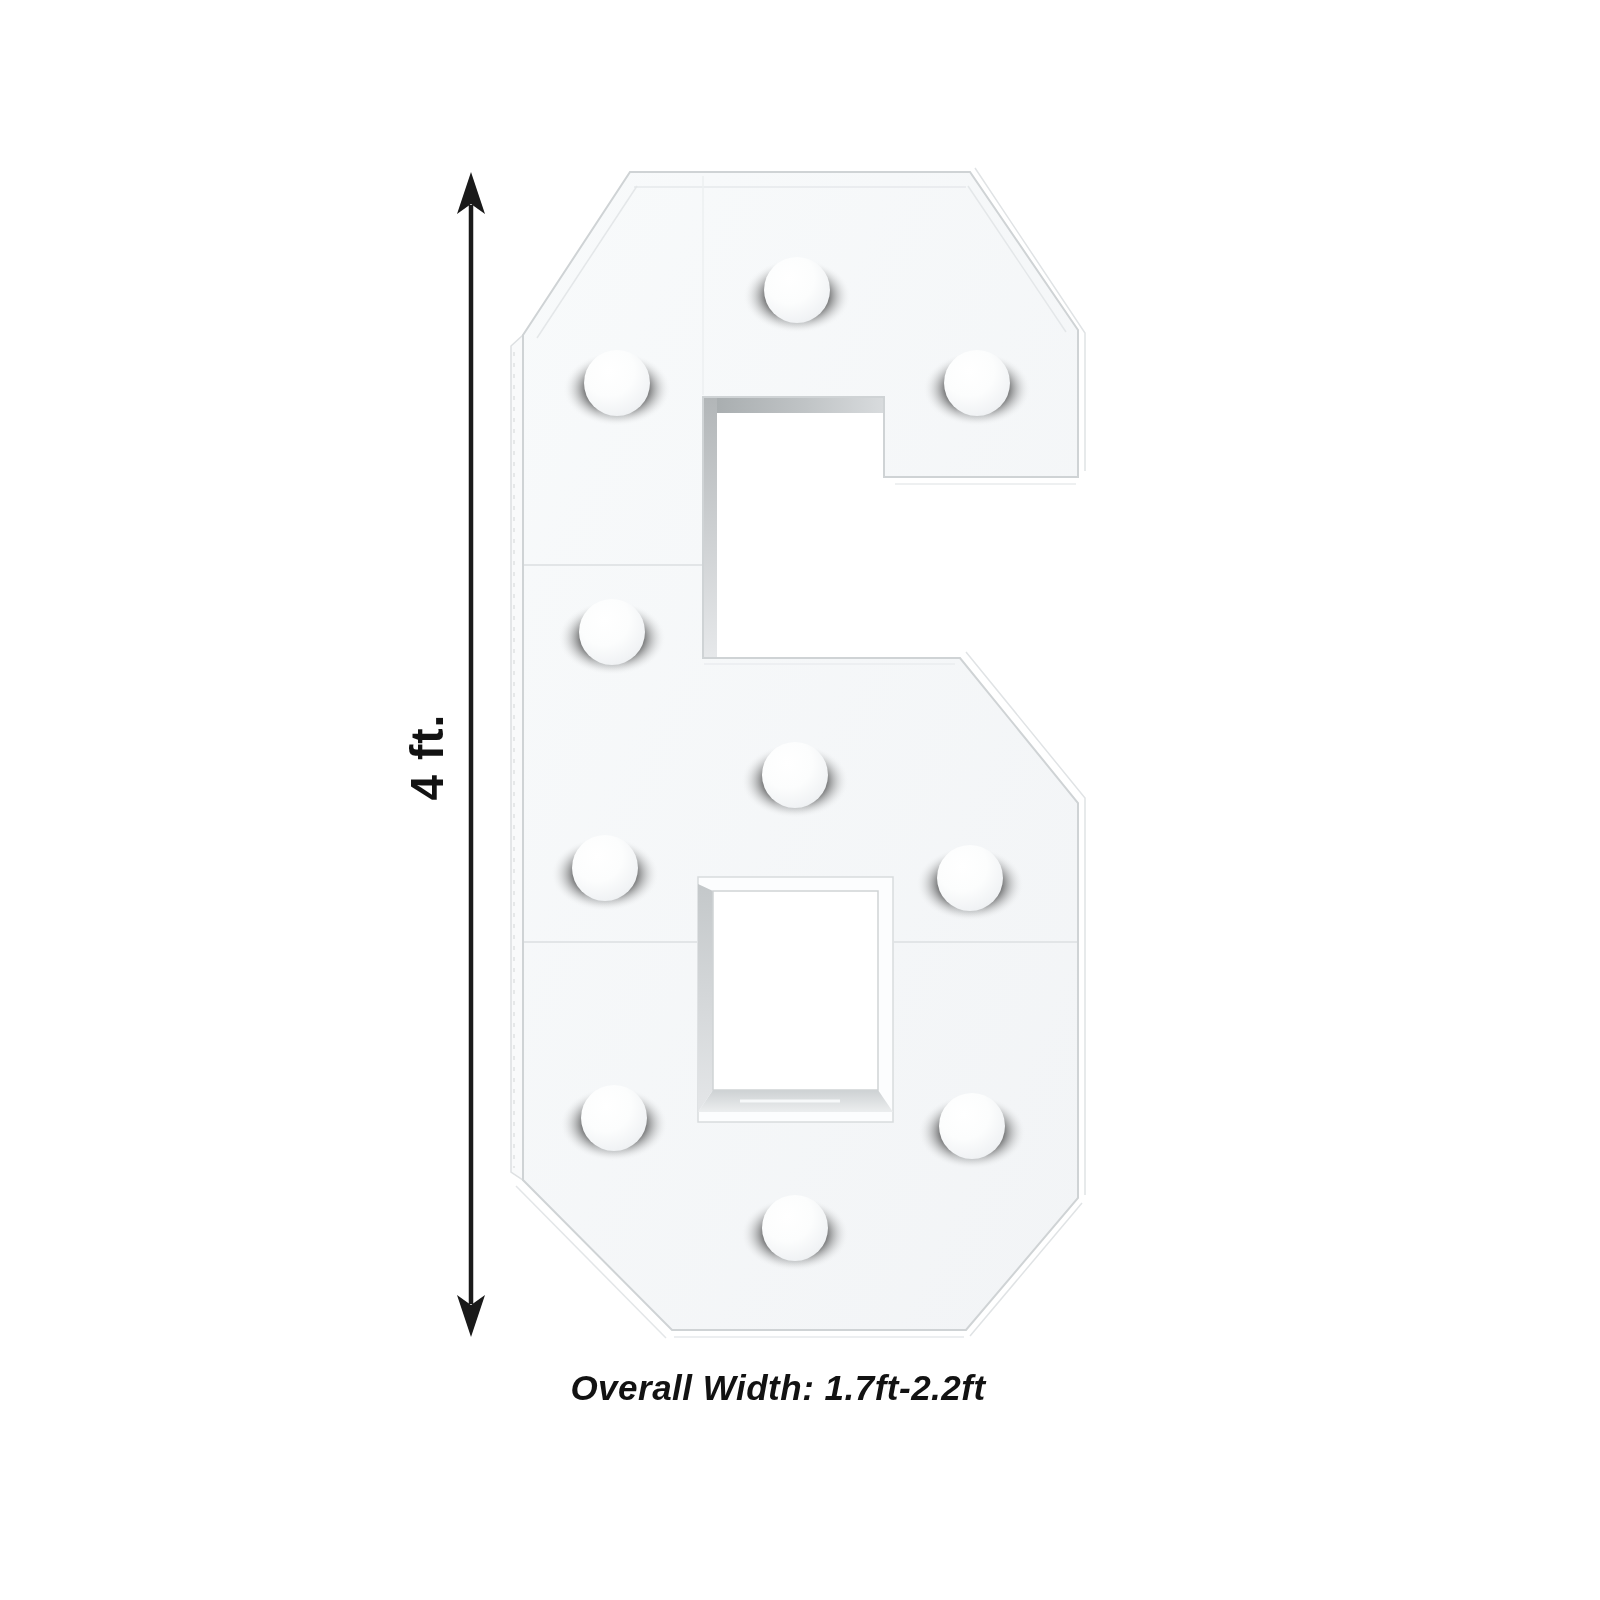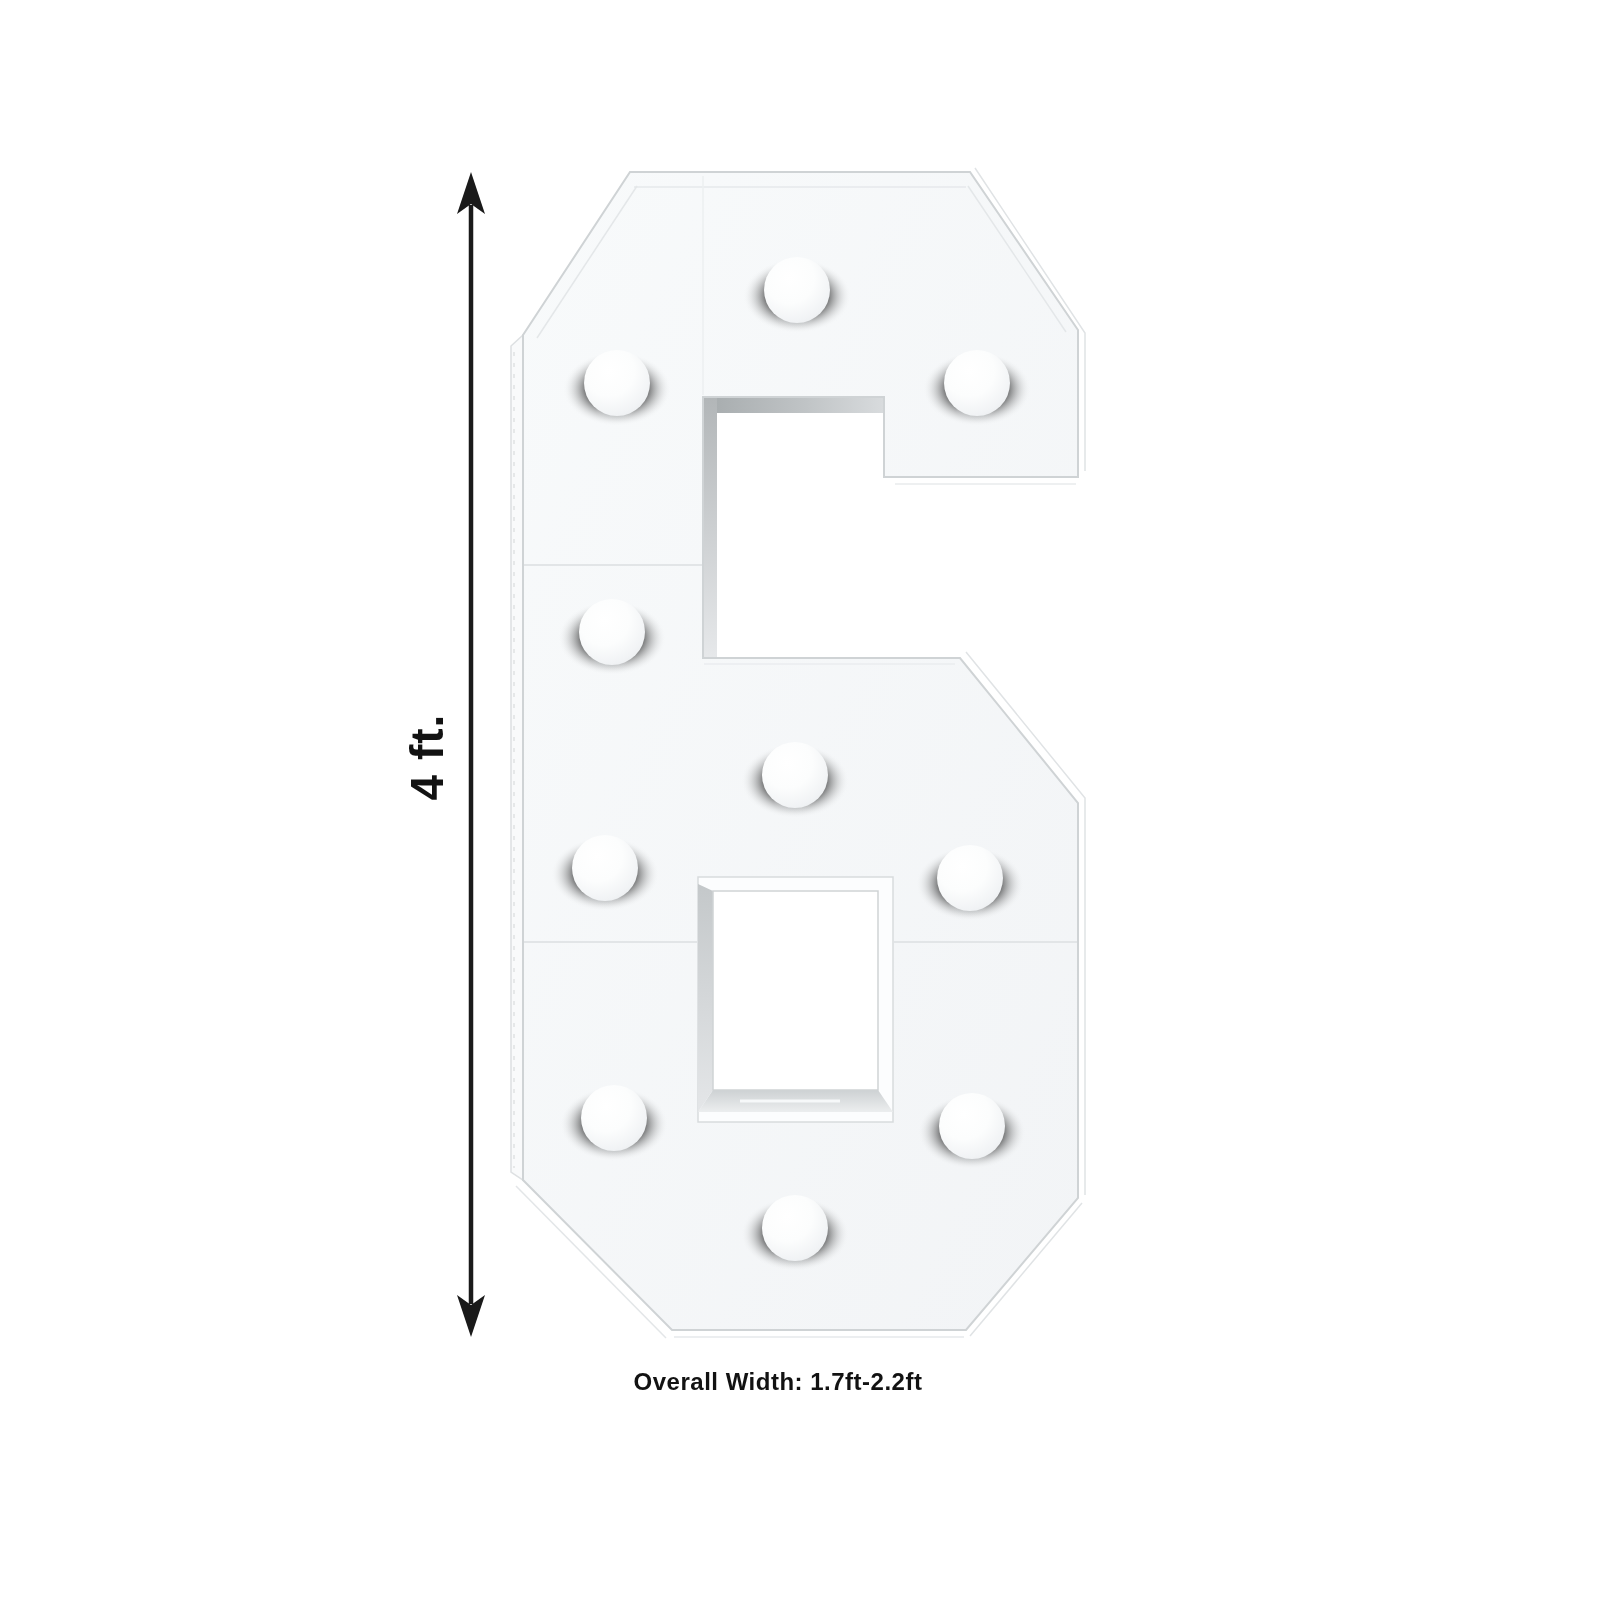--- a/index.html
+++ b/index.html
@@ -21,25 +21,26 @@
     font-weight: 700;
     letter-spacing: 1px;
     color: var(--annotation-text, #121212);
     white-space: nowrap;
   }
   .width-label {
     position: absolute;
     left: 778px;
     top: 1368px;
     transform: translateX(-50%);
-    font-size: 24px;
+    font-size: 35px;
     font-weight: 700;
     letter-spacing: 0.5px;
     color: var(--annotation-text, #121212);
     white-space: nowrap;
+    font-style: italic;
   }
 </style>
 </head>
 <body>
 
 <div class="canvas">
 
   <svg class="figure-svg" width="1600" height="1600" viewBox="0 0 1600 1600">
     <defs>
       <linearGradient id="faceGrad" x1="0" y1="0" x2="1" y2="1">

